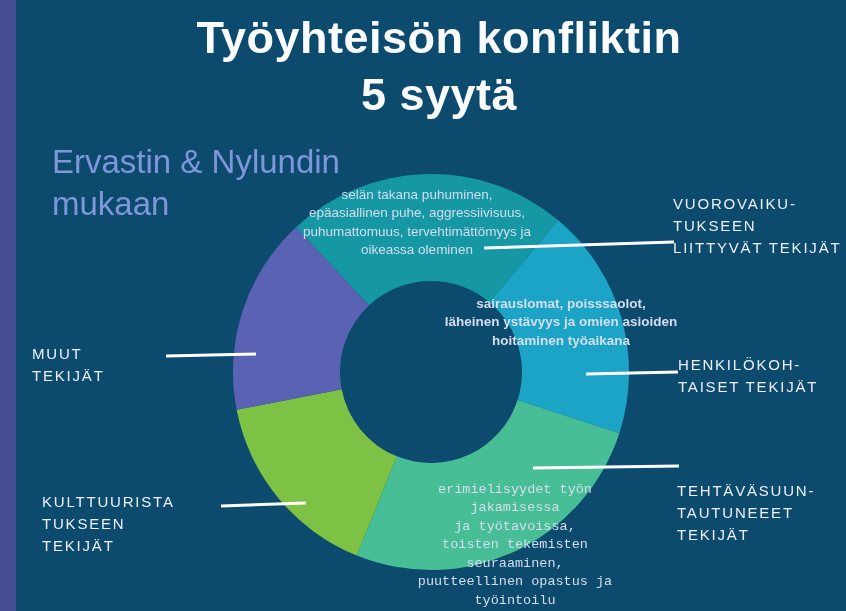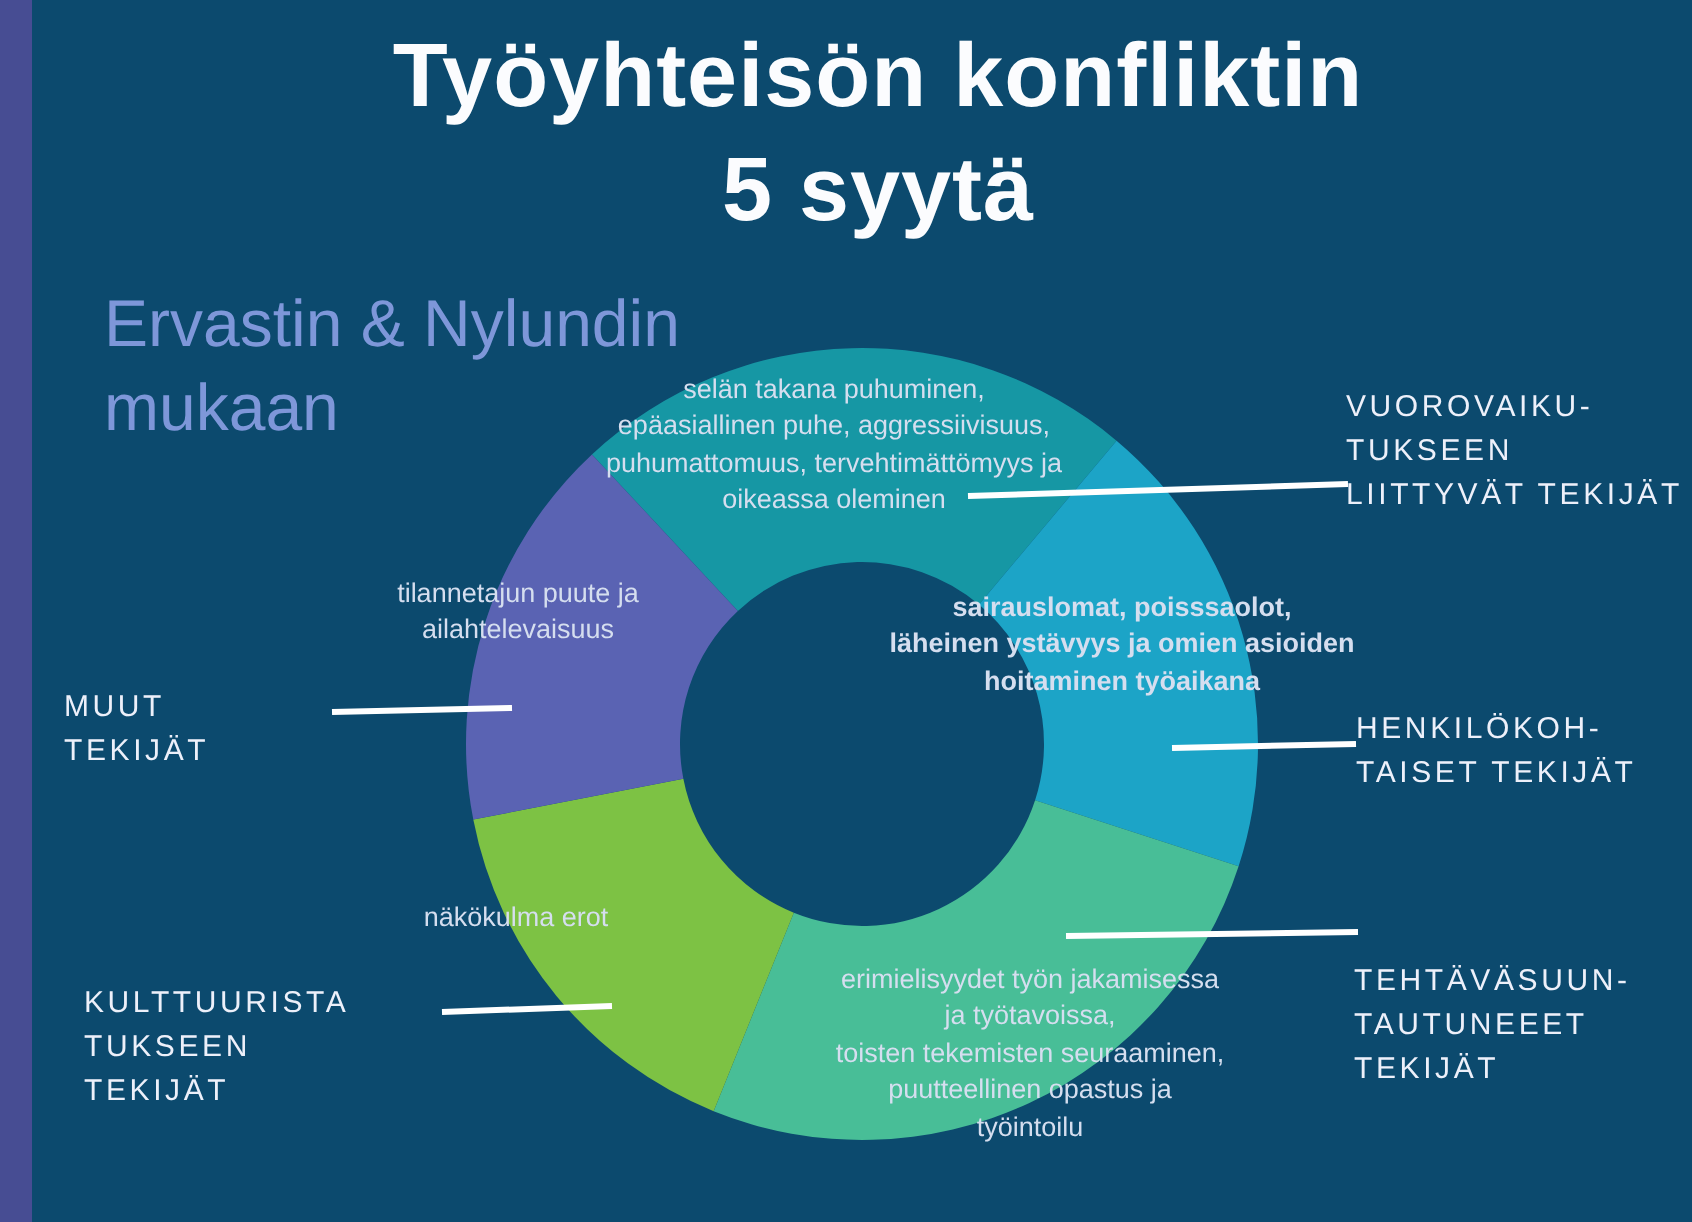--- a/index.html
+++ b/index.html
@@ -36,21 +36,21 @@
     position: absolute;
     font-size: 13.5px;
     line-height: 1.37;
     text-align: center;
     color: #D5DEEF;
   }
   .d-vuoro     { left: 266px; top: 186px; width: 270px; }
   .d-henkilo   { left: 425px; top: 295px; width: 240px; font-weight: bold; }
   .d-muut      { left: 163px; top: 288px; width: 160px; }
   .d-kulttuuri { left: 177px; top: 450px; width: 130px; }
-  .d-tehtava   { left: 384px; top: 481px; width: 230px; }
+  .d-tehtava   { left: 384px; top: 481px; width: 230px; font-family: Liberation Mono, monospace; }
   .lbl {
     position: absolute;
     font-size: 15px;
     font-weight: 500;
     letter-spacing: 1.8px;
     line-height: 1.45;
     color: #EDF0FA;
   }
   .l-vuoro     { left: 657px; top: 193px; width: 186px; }
   .l-henkilo   { left: 662px; top: 354px; width: 186px; }
@@ -90,24 +90,21 @@
   <div class="desc pre d-henkilo">sairauslomat, poisssaolot,
 läheinen ystävyys ja omien asioiden
 hoitaminen työaikana</div>
 
   <div class="desc pre d-tehtava">erimielisyydet työn jakamisessa
 ja työtavoissa,
 toisten tekemisten seuraaminen,
 puutteellinen opastus ja
 työintoilu</div>
 
-  <div class="desc pre d-kulttuuri">näkökulma erot</div>
 
-  <div class="desc pre d-muut">tilannetajun puute ja
-ailahtelevaisuus</div>
 
   <div class="lbl pre l-vuoro">VUOROVAIKU-
 TUKSEEN
 LIITTYVÄT TEKIJÄT</div>
 
   <div class="lbl pre l-henkilo">HENKILÖKOH-
 TAISET TEKIJÄT</div>
 
   <div class="lbl pre l-tehtava">TEHTÄVÄSUUN-
 TAUTUNEEET

